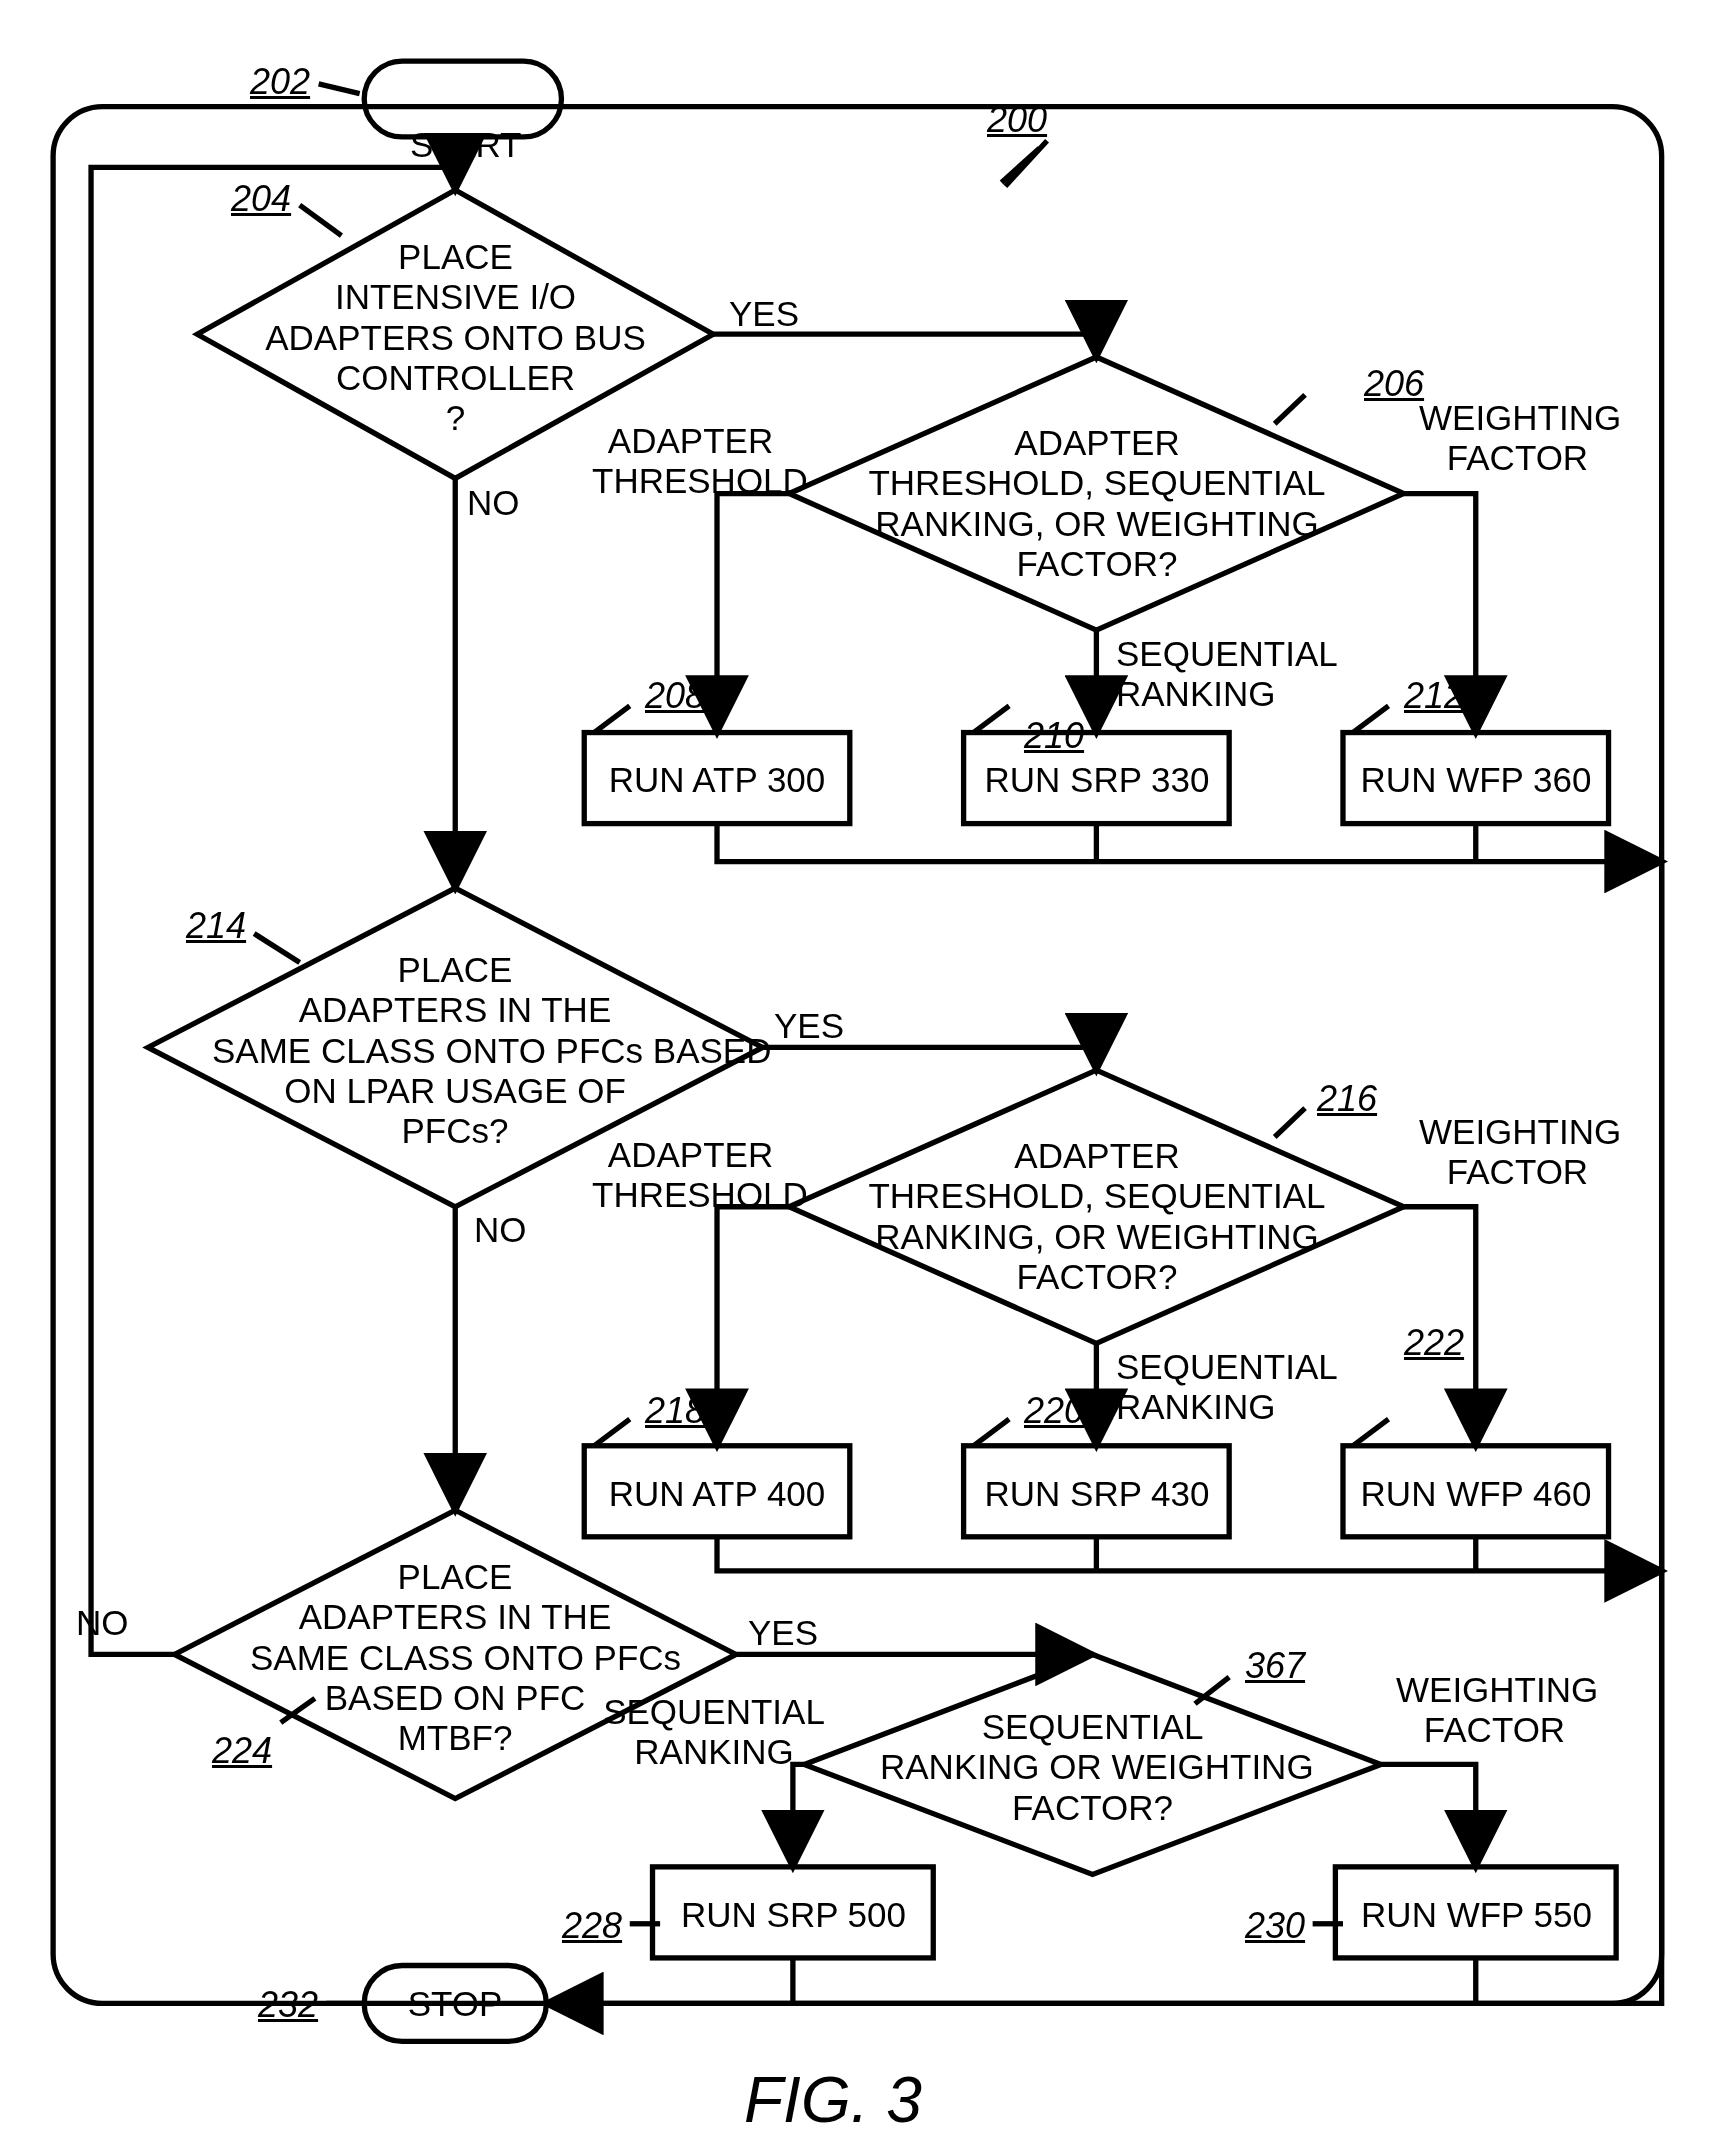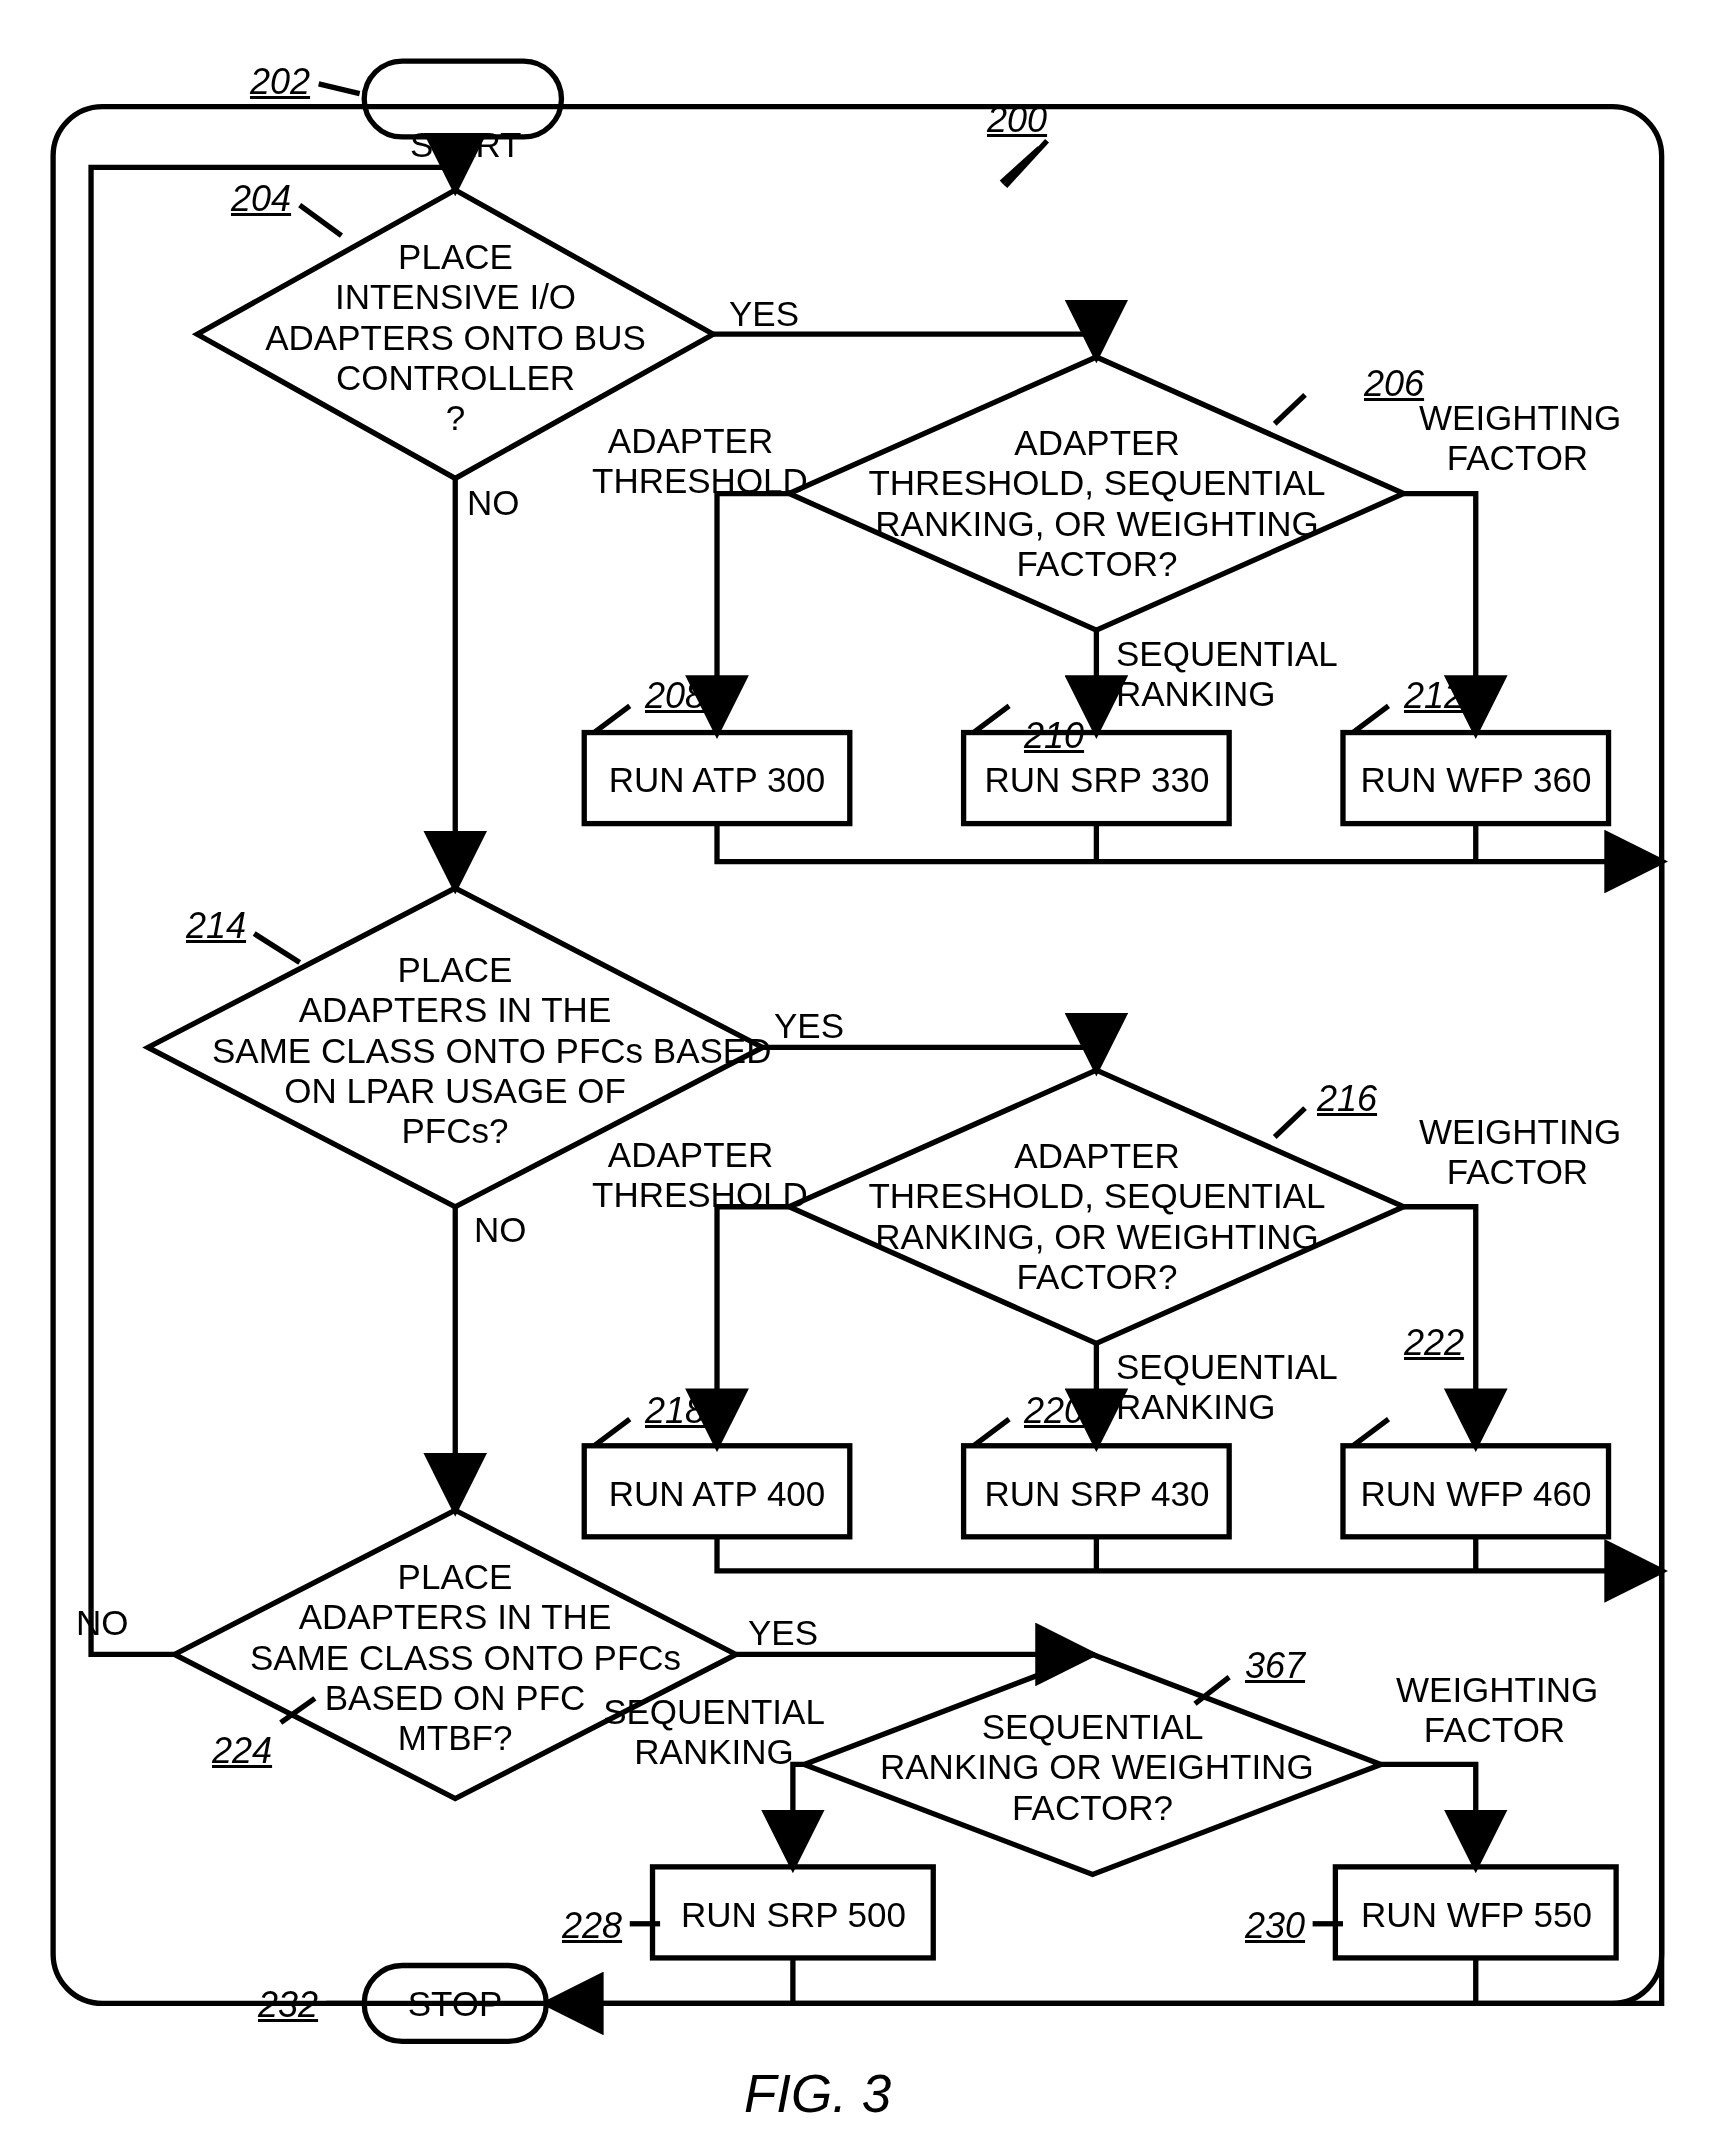--- a/index.html
+++ b/index.html
@@ -26,21 +26,21 @@
     color: #000;
     white-space: pre;
   }
   .lbl {
     font-style: italic;
     font-size: 36px;
     text-decoration: underline;
   }
   .figcap {
     font-style: italic;
-    font-size: 53px;
+    font-size: 64px;
   }
   .edge {
     font-size: 35px;
   }
 </style>
 </head>
 <body>
 
 <div class="canvas">
 <svg width="1714" height="2151" viewBox="0 0 2259 2834">

